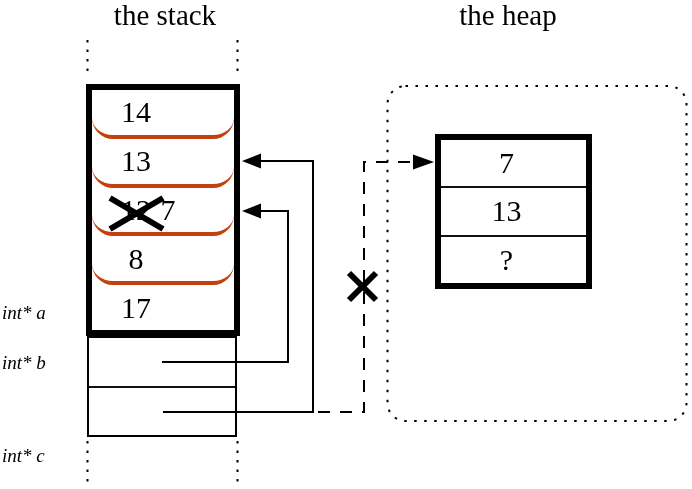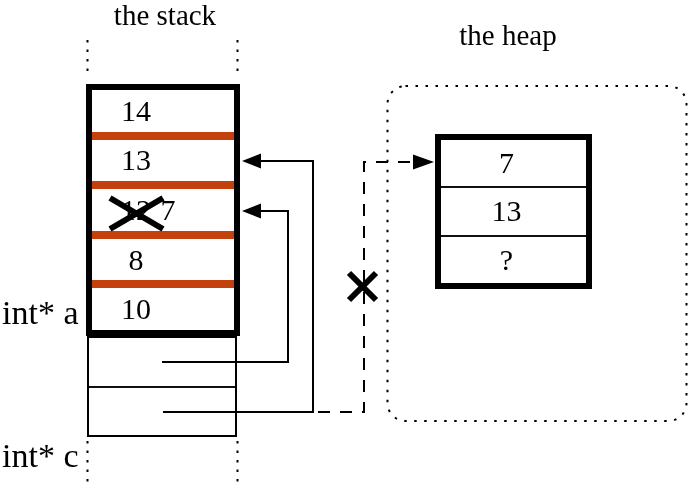--- a/index.html
+++ b/index.html
@@ -2,47 +2,47 @@
 <html><head>
 <meta charset="utf-8">
 <style>
   html,body{margin:0;padding:0;background:#ffffff;}
   .canvas{
     position:relative;width:692px;height:489px;background:#ffffff;overflow:hidden;
     font-family:"Liberation Serif","DejaVu Serif",serif;color:#000;padding-left:15px;
   }
   .title{position:absolute;top:0;width:200px;text-align:center;font-size:29px;line-height:30px;}
   .stack-title{left:65px;}
-  .heap-title{left:408px;margin-top:20px;}
+  .heap-title{left:408px;}
 
   .stack-box{
     position:absolute;left:86px;top:84px;width:142px;height:240px;
     border:6px solid #000;display:flex;flex-direction:column;background:#fff;
   }
   .stack-box .cell{position:relative;flex:1;}
-  .stack-box .cell:not(:last-child){border-bottom:8px solid #c2410c;}
+  .stack-box .cell:not(:last-child){border-bottom:4px solid #c2410c;border-radius:21px;}
   .cellval{
     position:absolute;left:0;top:50%;transform:translateY(-50%);
     width:88px;text-align:center;font-size:30px;line-height:30px;
   }
   .newval{
     position:absolute;left:56px;top:50%;transform:translateY(-50%);
     width:40px;text-align:center;font-size:30px;line-height:30px;
   }
 
   .sub-box{
     position:absolute;left:87px;top:336px;width:146px;height:97px;
     border:2px solid #000;display:flex;flex-direction:column;background:#fff;
   }
   .sub-box .slot{flex:1;}
   .sub-box .slot:first-child{border-bottom:2px solid #111;}
 
   .ptr-label{
     position:absolute;left:2px;width:90px;height:30px;
-    font-size:34px;line-height:30px;white-space:pre;
+    font-size:19px;line-height:30px;white-space:pre;font-style:italic;
   }
   .label-a{top:298px;}
   .label-b{top:348px;}
   .label-c{top:398px;margin-top:43px;}
 
   .heap-box{
     position:absolute;left:435px;top:134px;width:145px;height:143px;
     border:6px solid #000;display:flex;flex-direction:column;background:#fff;z-index:2;
   }
   .heap-box .cell{position:relative;flex:1;}
@@ -67,30 +67,31 @@
       <span class="cellval">13</span>
     </div>
     <div class="cell">
       <span class="cellval">12</span>
       <span class="newval">7</span>
     </div>
     <div class="cell">
       <span class="cellval">8</span>
     </div>
     <div class="cell">
-      <span class="cellval">10</span>
+      <span class="cellval">17</span>
     </div>
   </div>
 
   <div class="sub-box">
     <div class="slot"></div>
     <div class="slot"></div>
   </div>
 
   <div class="ptr-label label-a">int* a</div>
+  <div class="ptr-label label-b">int* b</div>
   <div class="ptr-label label-c">int* c</div>
 
   <div class="heap-box">
     <div class="cell">
       <span class="cellval">7</span>
     </div>
     <div class="cell">
       <span class="cellval">13</span>
     </div>
     <div class="cell">

